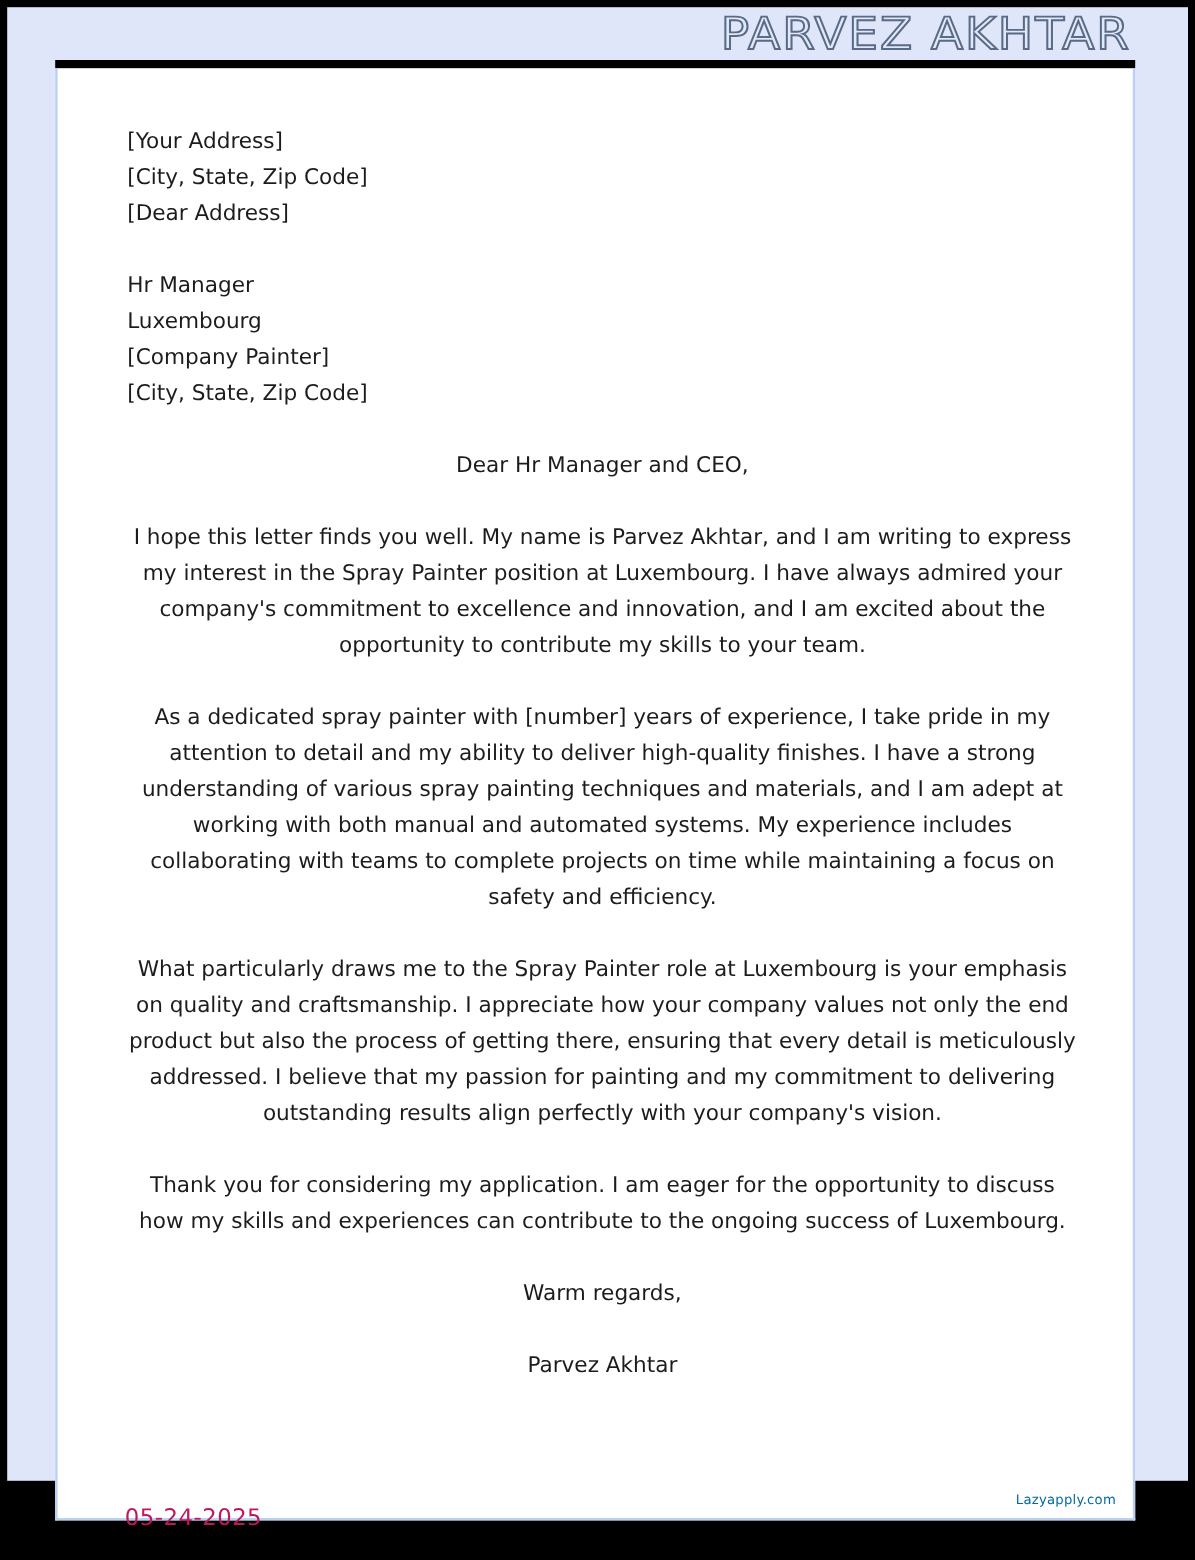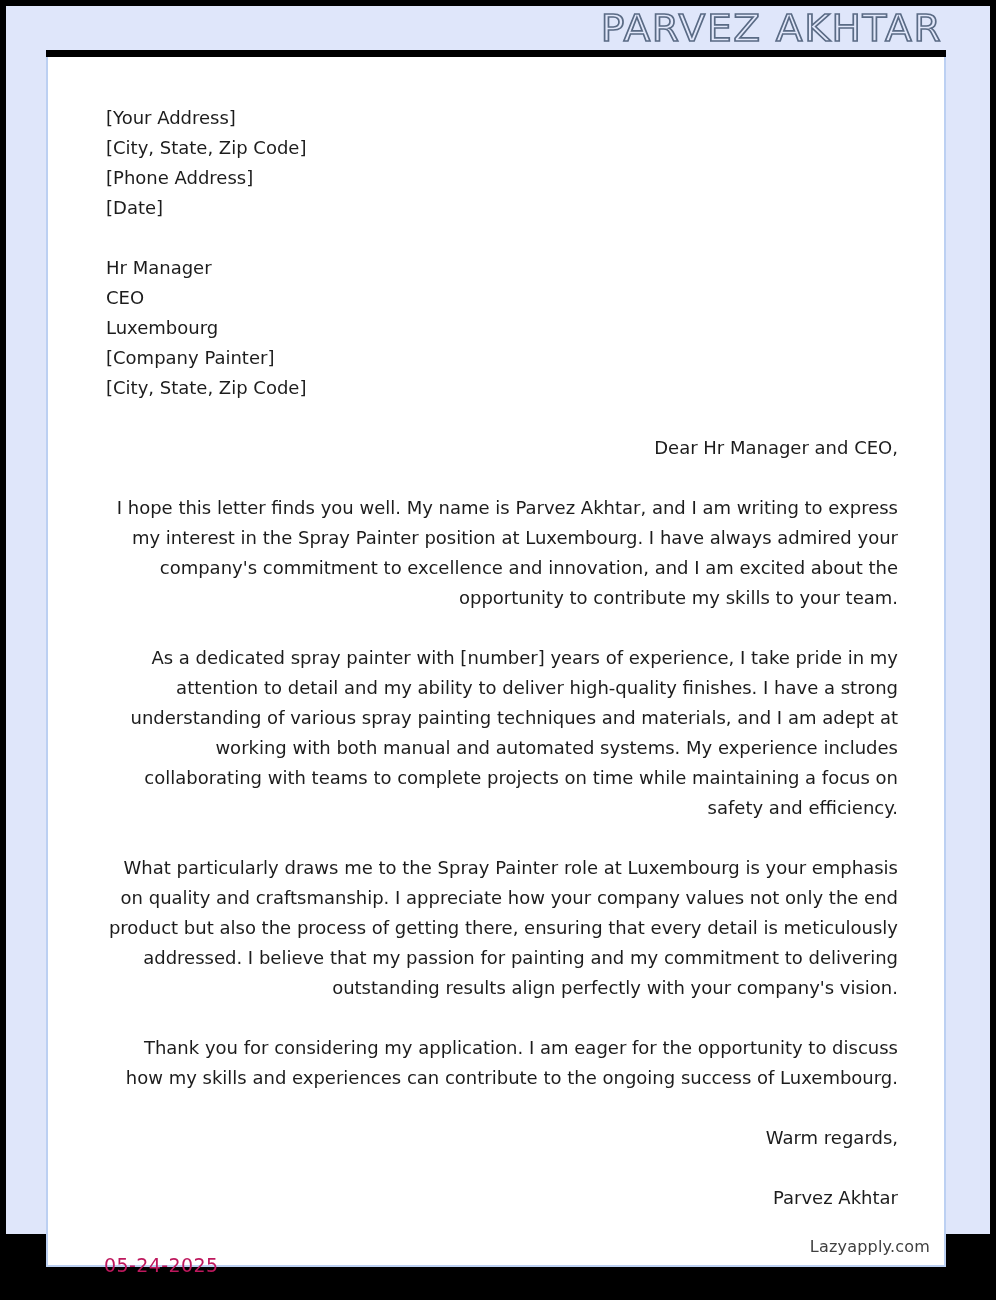--- a/index.html
+++ b/index.html
@@ -93,30 +93,30 @@
     margin: 0 0 30px 0;
   }
   .block:last-child {
     margin-bottom: 0;
   }
   .line {
     white-space: pre-wrap;
   }
   .para {
     margin: 0 0 30px 0;
-    text-align: right;
+    text-align: center;
   }
 
   
   .watermark {
     position: absolute;
     right: 14px;
     bottom: 9px;
-    font-size: 16px;
-    color: #404040;
+    font-size: 11px;
+    color: #0369a1;
     letter-spacing: 0.2px;
   }
 
   
   .doc-date {
     position: absolute;
     left: 98px;
     top: 1250px;
     font-size: 19px;
     color: #be185d;
@@ -134,27 +134,25 @@
   </div>
 
   <div class="header-rule"></div>
 
   <div class="letter-card">
     <div class="letter-body">
 
       <div class="block">
         <div class="line">[Your Address]</div>
         <div class="line">[City, State, Zip Code]</div>
-        <div class="line">[Phone Address]</div>
-        <div class="line">[Date]</div>
+        <div class="line">[Dear Address]</div>
       </div>
 
       <div class="block">
         <div class="line">Hr Manager</div>
-        <div class="line">CEO</div>
         <div class="line">Luxembourg</div>
         <div class="line">[Company Painter]</div>
         <div class="line">[City, State, Zip Code]</div>
       </div>
 
       <div class="para">Dear Hr Manager and CEO,</div>
 
       <div class="para">I hope this letter finds you well. My name is Parvez Akhtar, and I am writing to express my interest in the Spray Painter position at Luxembourg. I have always admired your company's commitment to excellence and innovation, and I am excited about the opportunity to contribute my skills to your team.</div>
       <div class="para">As a dedicated spray painter with [number] years of experience, I take pride in my attention to detail and my ability to deliver high-quality finishes. I have a strong understanding of various spray painting techniques and materials, and I am adept at working with both manual and automated systems. My experience includes collaborating with teams to complete projects on time while maintaining a focus on safety and efficiency.</div>
       <div class="para">What particularly draws me to the Spray Painter role at Luxembourg is your emphasis on quality and craftsmanship. I appreciate how your company values not only the end product but also the process of getting there, ensuring that every detail is meticulously addressed. I believe that my passion for painting and my commitment to delivering outstanding results align perfectly with your company's vision.</div>

